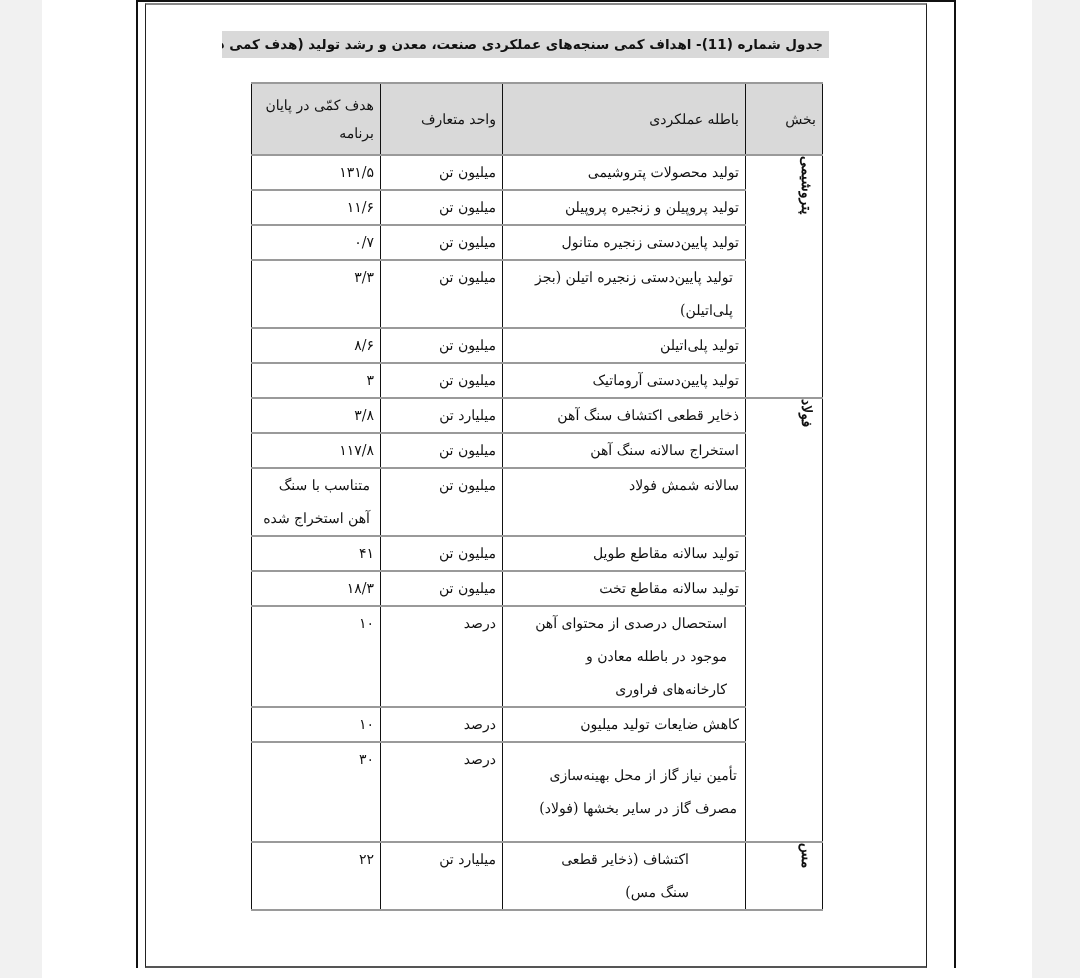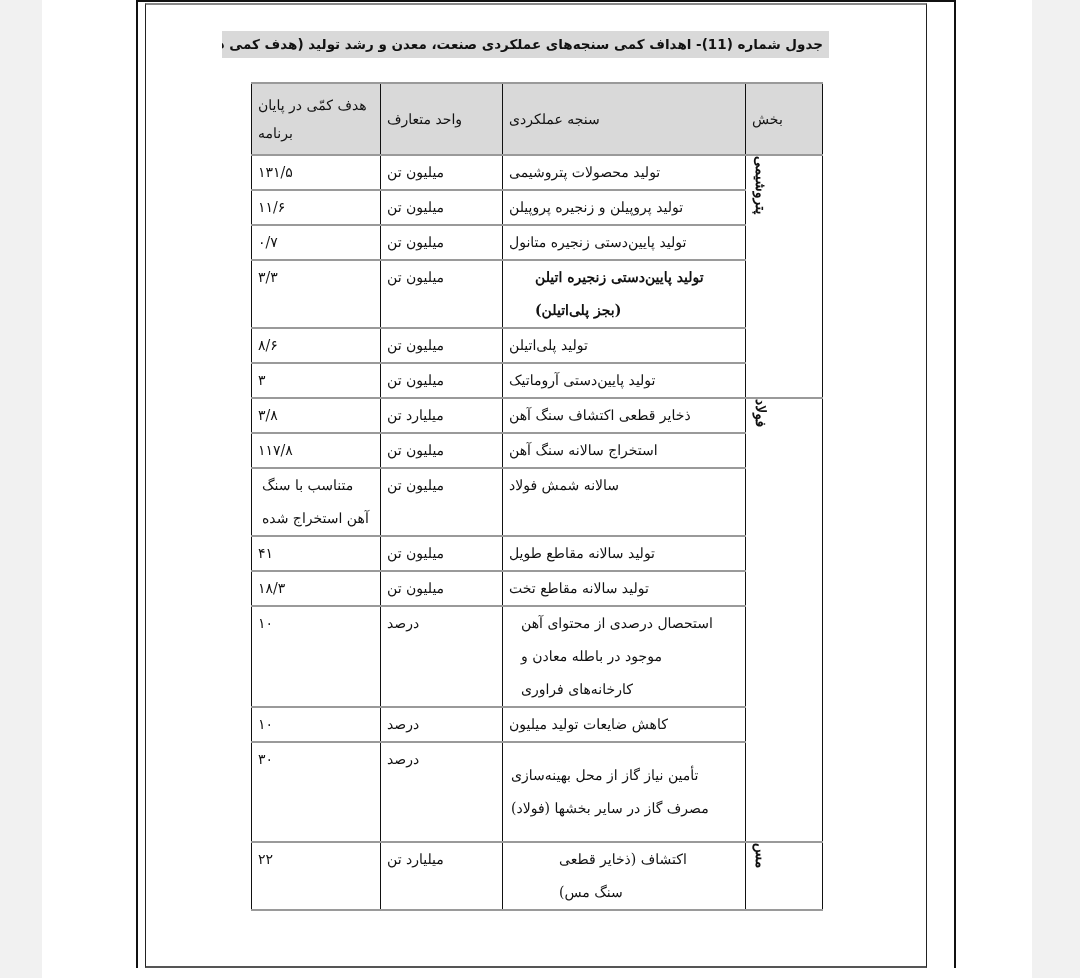--- a/index.html
+++ b/index.html
@@ -30,21 +30,21 @@
       box-sizing: border-box; white-space: nowrap; overflow: hidden;
     }
     table.data {
       position: absolute; left: 251px; top: 82px; width: 571px;
       border-collapse: collapse; direction: rtl; table-layout: fixed;
       font-size: 14px;
     }
     table.data td, table.data th {
       border-left: 1.5px solid #111; border-right: 1.5px solid #111;
       border-top: 2px solid #9a9a9a; border-bottom: 2px solid #9a9a9a;
-      padding: 0 6px; vertical-align: top; text-align: left;
+      padding: 0 6px; vertical-align: top; text-align: right;
       line-height: 33px; font-weight: normal;
     }
     table.data th { background: #d9d9d9; vertical-align: middle; line-height: 28px; }
     table.data tr.hdr th { height: 70px; }
     .col-sec { width: 77px; }
     .col-metric { width: 243px; }
     .col-unit { width: 122px; }
     .col-target { width: 129px; }
     td.section { vertical-align: middle; background: #fff; }
     .vert {
@@ -66,21 +66,21 @@
 <table class="data">
   <colgroup>
     <col class="col-sec">
       <col class="col-metric">
       <col class="col-unit">
       <col class="col-target">
   </colgroup>
   <tbody>
       <tr class="hdr">
     <th>بخش</th>
-    <th>سنجه عملکردی</th>
+    <th>باطله عملکردی</th>
     <th>واحد متعارف</th>
     <th>هدف کمّی در پایان برنامه</th>
   </tr>
 
   <tr>
     <td class="section" rowspan="6">
       <span class="vert">پتروشیمی</span>
     </td>
     <td>تولید محصولات پتروشیمی</td>
     <td>میلیون تن</td>
@@ -90,21 +90,21 @@
     <td>تولید پروپیلن و زنجیره پروپیلن</td>
     <td>میلیون تن</td>
     <td>۱۱/۶</td>
   </tr>
   <tr>
     <td>تولید پایین‌دستی زنجیره متانول</td>
     <td>میلیون تن</td>
     <td>۰/۷</td>
   </tr>
   <tr>
-    <td style="padding:0 32px;font-weight:bold;">تولید پایین‌دستی زنجیره اتیلن (بجز پلی‌اتیلن)</td>
+    <td style="padding:0 12px;">تولید پایین‌دستی زنجیره اتیلن (بجز پلی‌اتیلن)</td>
     <td>میلیون تن</td>
     <td>۳/۳</td>
   </tr>
   <tr>
     <td>تولید پلی‌اتیلن</td>
     <td>میلیون تن</td>
     <td>۸/۶</td>
   </tr>
   <tr>
     <td>تولید پایین‌دستی آروماتیک</td>

